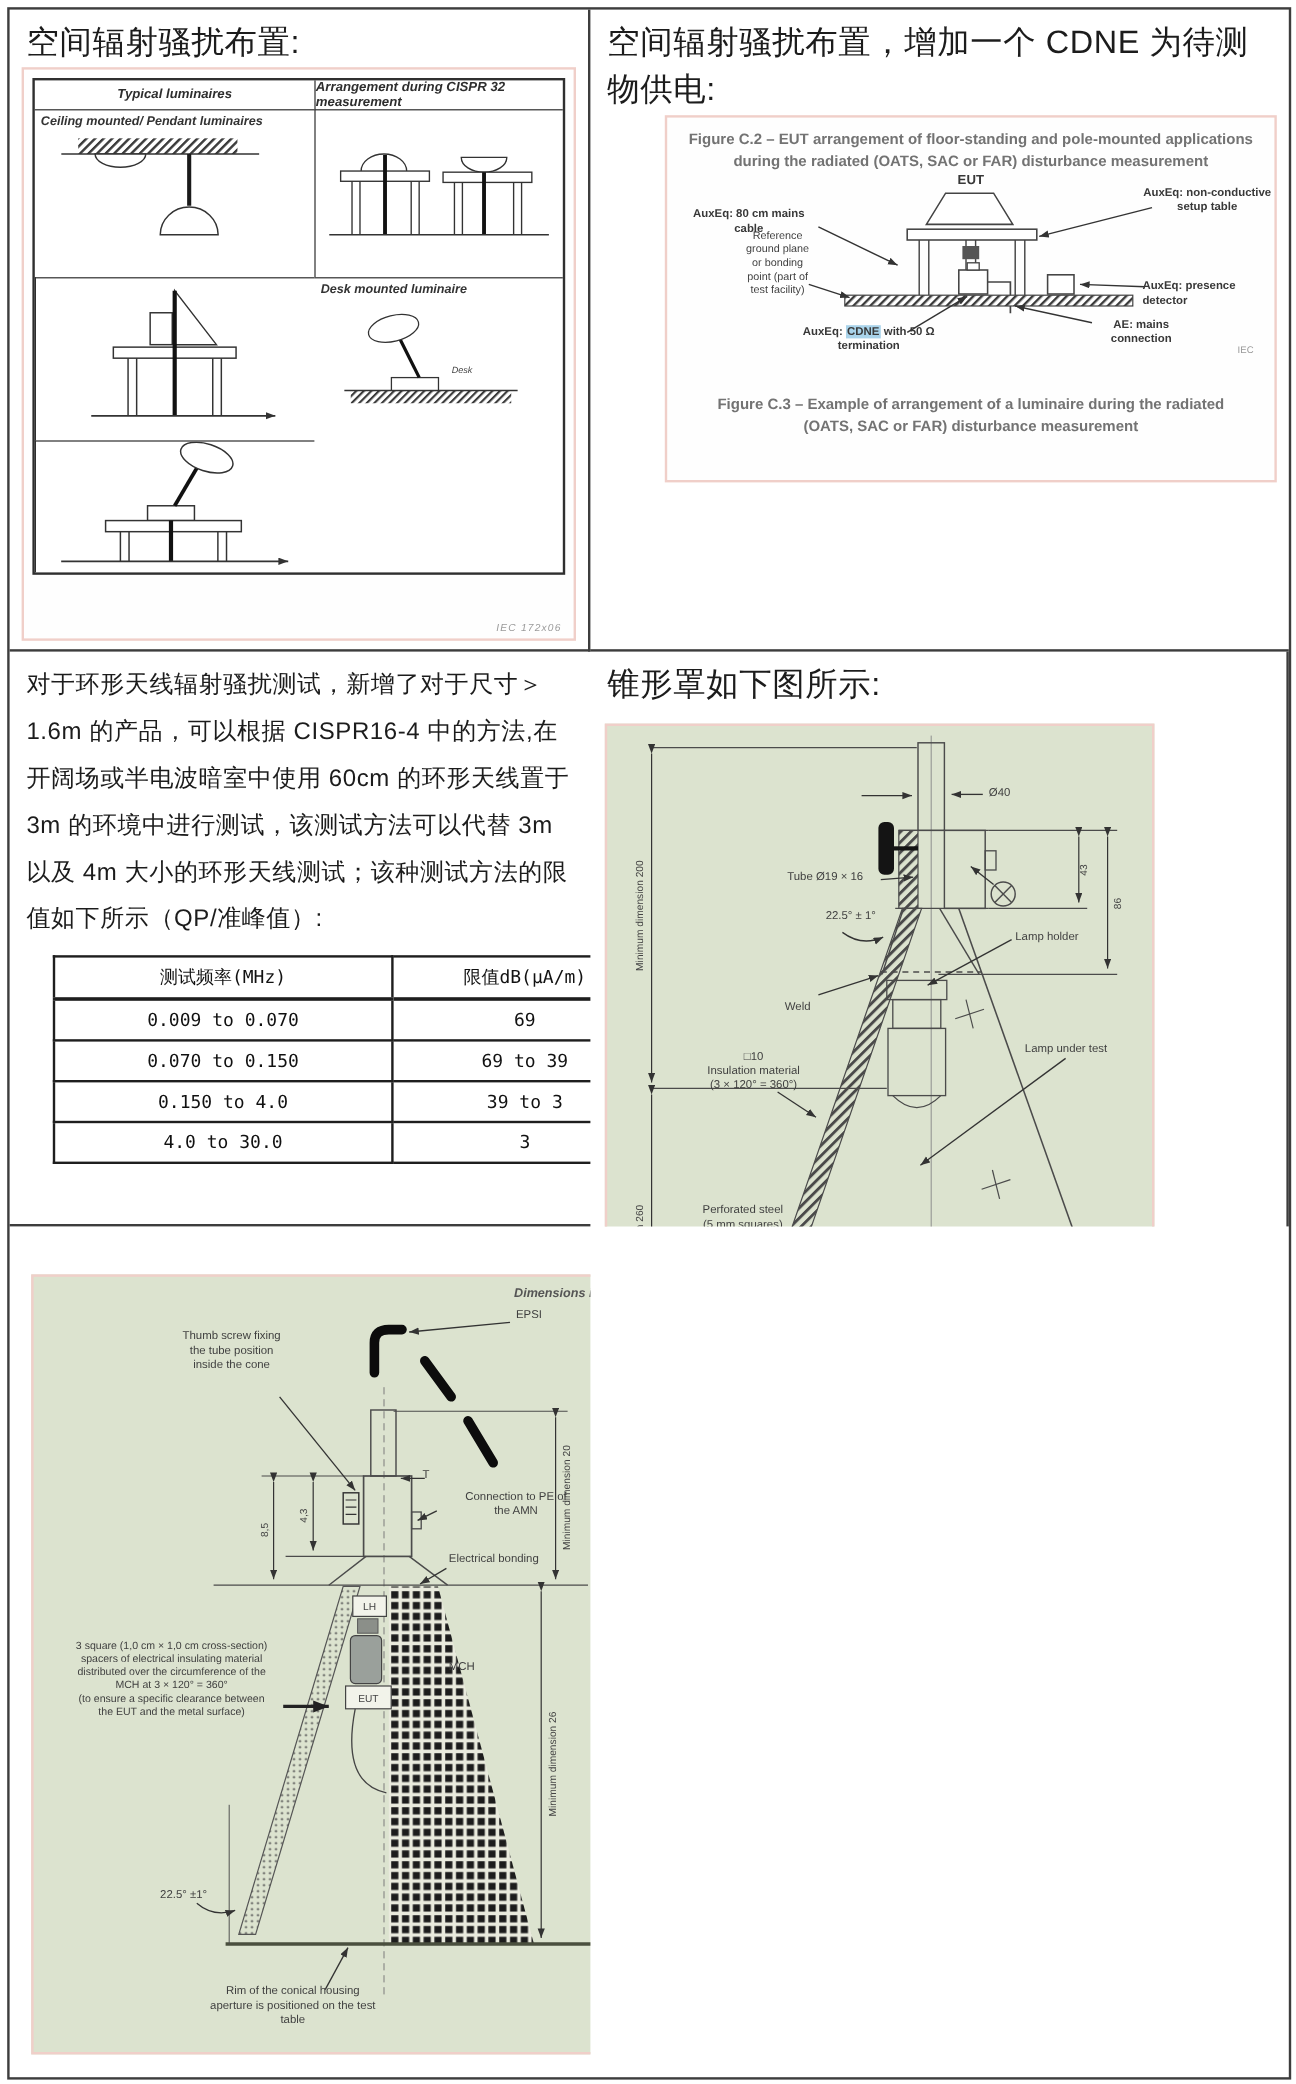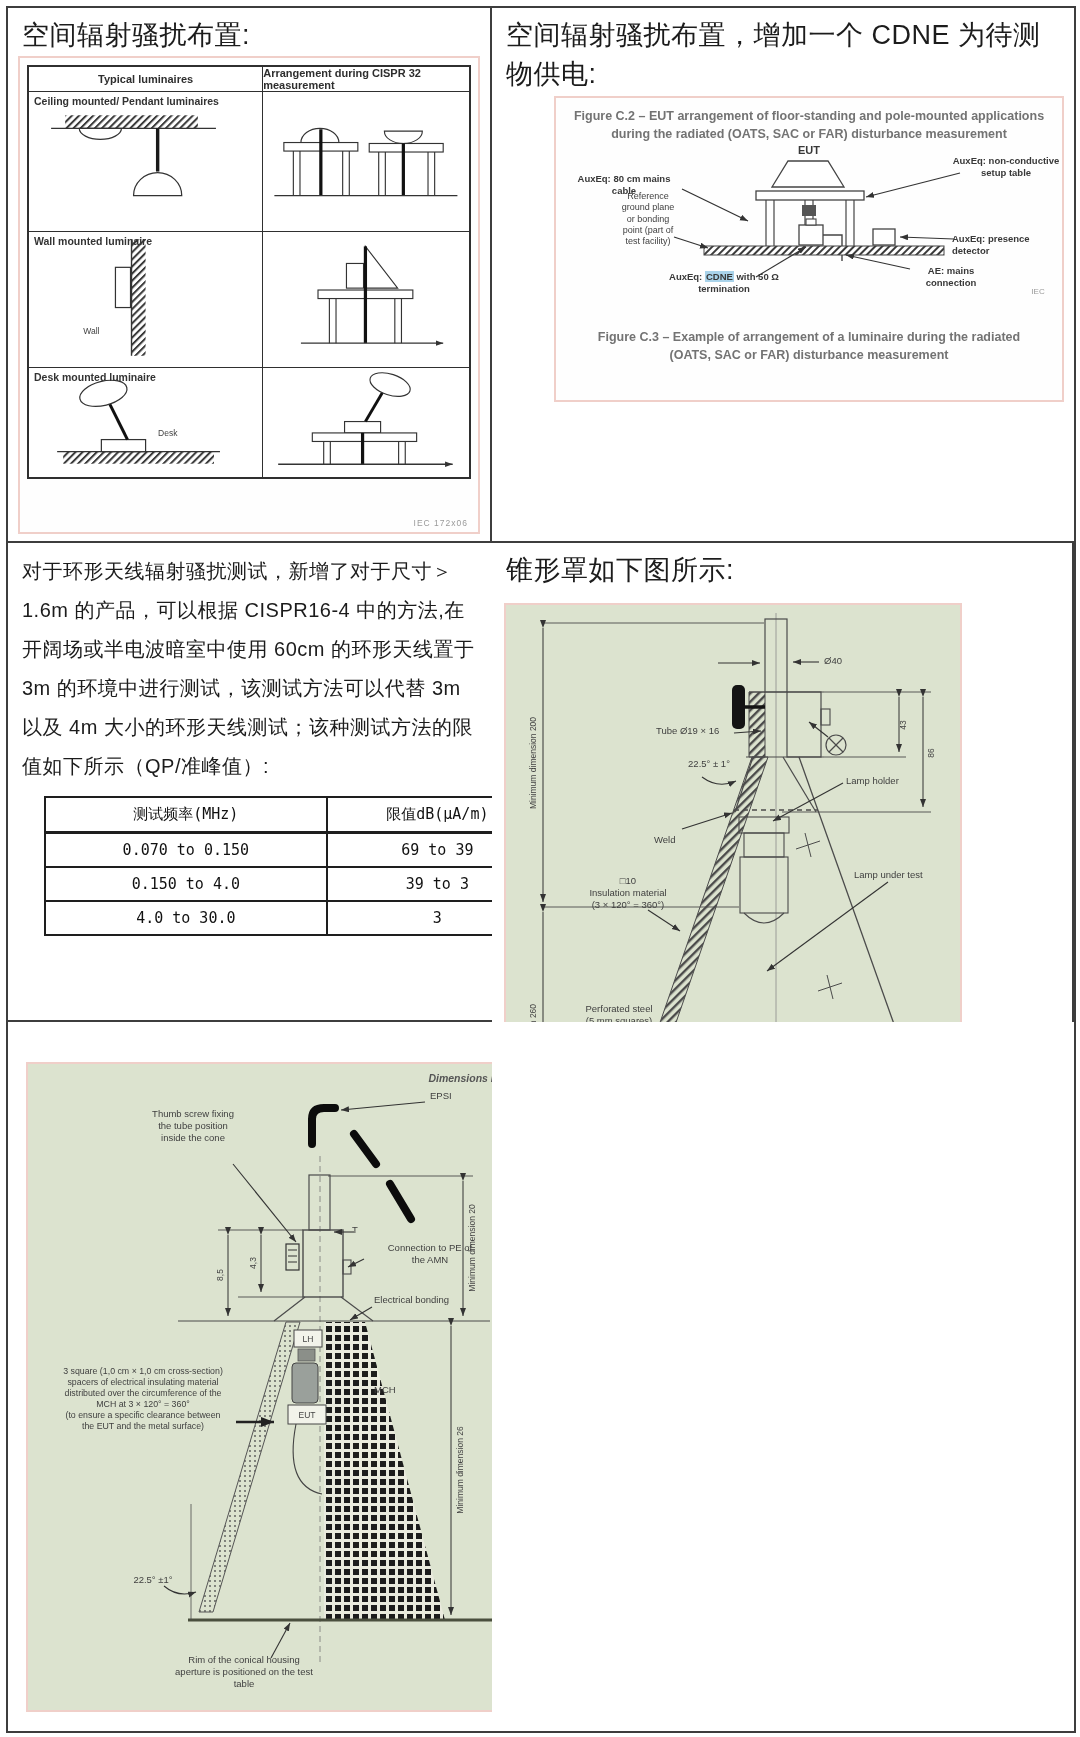--- a/index.html
+++ b/index.html
@@ -68,21 +68,21 @@
   <pattern id="dots" width="5" height="5" patternUnits="userSpaceOnUse">
         <circle cx="2" cy="2" r="0.9" fill="#555"></circle>
       </pattern>
 </defs>
 </svg>
 
 <div class="outer">
 
   <div class="cell">
     <div class="zh zh-title">空间辐射骚扰布置:</div>
-    <div class="figbox" style="left:10px;top:48px;width:462px;height:478px;">
+    <div class="figbox" style="left:10px;top:48px;width:462px;height:478px;font-style:italic;">
       <div class="lumgrid">
         <div class="lumcell hdr">Typical luminaires</div>
         <div class="lumcell hdr c2">Arrangement during CISPR 32 measurement</div>
 
         <div class="lumcell">
           <div class="lumlabel">Ceiling mounted/ Pendant luminaires</div>
           <svg class="fill" viewBox="0 0 232 136">
             <rect x="36" y="22" width="132" height="13" fill="url(#hatW)" stroke="none"></rect>
             <line x1="22" y1="35" x2="186" y2="35" stroke="#333" stroke-width="1.4"></line>
             <path d="M50 35 a21 11 0 0 0 42 0 Z" fill="#fff" stroke="#333" stroke-width="1.2"></path>
@@ -105,29 +105,20 @@
                 <line x1="129" y1="58" x2="129" y2="104"></line>
               <line x1="174" y1="58" x2="174" y2="104"></line>
                 <line x1="181" y1="58" x2="181" y2="104"></line>
             </g>
             <line x1="61" y1="34" x2="61" y2="104" stroke="#111" stroke-width="3.4"></line>
             <line x1="148" y1="49" x2="148" y2="104" stroke="#111" stroke-width="3.4"></line>
             <line x1="12" y1="104" x2="205" y2="104" stroke="#333" stroke-width="1.4"></line>
           </svg>
         </div>
 
-        <div class="lumcell">
-          <div class="lumlabel">Wall mounted luminaire</div>
-          <svg class="fill" viewBox="0 0 232 132">
-            <rect x="102" y="6" width="14" height="116" fill="url(#hatW)" stroke="none"></rect>
-            <line x1="102" y1="6" x2="102" y2="122" stroke="#333" stroke-width="1.4"></line>
-            <rect x="86" y="34" width="15" height="40" fill="#fff" stroke="#333" stroke-width="1.2"></rect>
-            <text x="62" y="100" class="svgdim" text-anchor="middle">Wall</text>
-          </svg>
-        </div>
         <div class="lumcell c2">
           <svg class="fill" viewBox="0 0 217 132">
             <path d="M108 10 L108 54 L142 54 Z" fill="#fff" stroke="#333" stroke-width="1.2"></path>
             <rect x="88" y="28" width="18" height="26" fill="#fff" stroke="#333" stroke-width="1.2"></rect>
             <rect x="58" y="56" width="100" height="9" fill="#fff" stroke="#333" stroke-width="1.2"></rect>
             <g stroke="#333" stroke-width="1.2">
               <line x1="70" y1="65" x2="70" y2="112"></line>
                 <line x1="77" y1="65" x2="77" y2="112"></line>
               <line x1="139" y1="65" x2="139" y2="112"></line>
                 <line x1="146" y1="65" x2="146" y2="112"></line>
@@ -226,20 +217,24 @@
   <div class="cell last-col">
     <div style="padding:9px 10px 0 14px;">
       <div class="zh" style="font-size:20px;">对于环形天线辐射骚扰测试，新增了对于尺寸＞1.6m 的产品，可以根据 CISPR16-4 中的方法,在开阔场或半电波暗室中使用 60cm 的环形天线置于 3m 的环境中进行测试，该测试方法可以代替 3m 以及 4m 大小的环形天线测试；该种测试方法的限值如下所示（QP/准峰值）:</div>
       <table class="freq">
         <tbody>
             <tr>
           <th class="c1">测试频率(MHz)</th>
           <th>限值dB(μA/m)</th>
         </tr>
         <tr>
+          <td>0.009 to 0.070</td>
+          <td>69</td>
+        </tr>
+        <tr>
           <td>0.070 to 0.150</td>
           <td>69 to 39</td>
         </tr>
         <tr>
           <td>0.150 to 4.0</td>
           <td>39 to 3</td>
         </tr>
         <tr>
           <td>4.0 to 30.0</td>
           <td>3</td>

